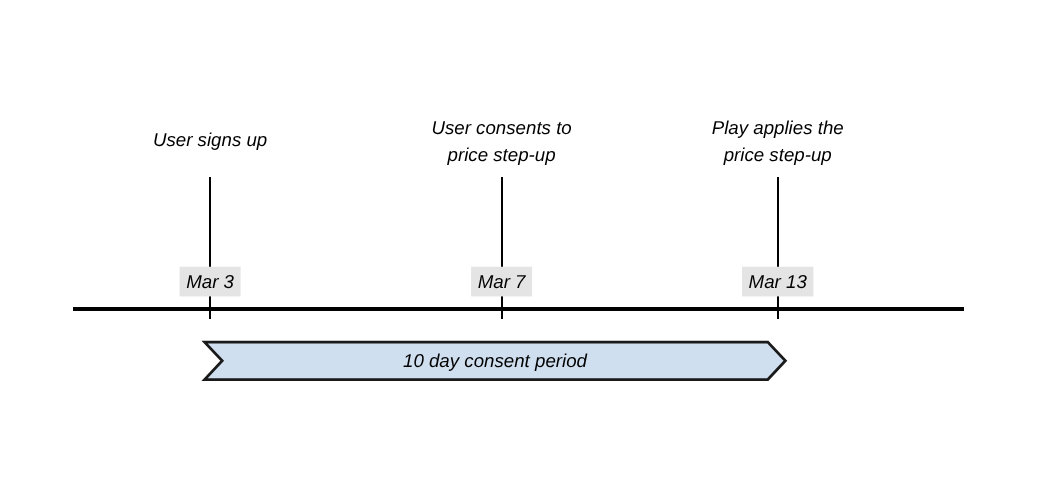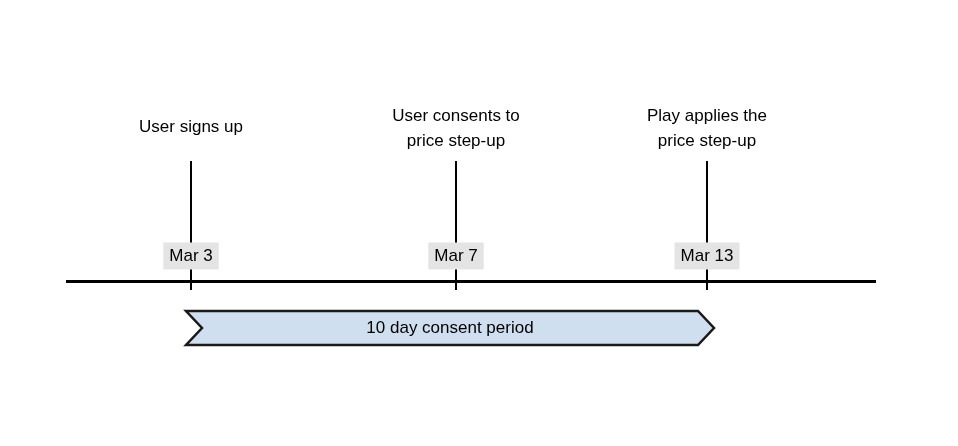--- a/index.html
+++ b/index.html
@@ -10,20 +10,21 @@
   body {
     width: 958px;
     height: 446px;
     font-family: "Liberation Sans", sans-serif;
     overflow: hidden;
   }
   #canvas {
     position: relative;
     width: 958px;
     height: 446px;
+    font-style: italic;
   }
   svg.diagram {
     position: absolute;
     top: 0;
     left: 0;
     width: 958px;
     height: 446px;
     display: block;
   }
   .axis-line,

